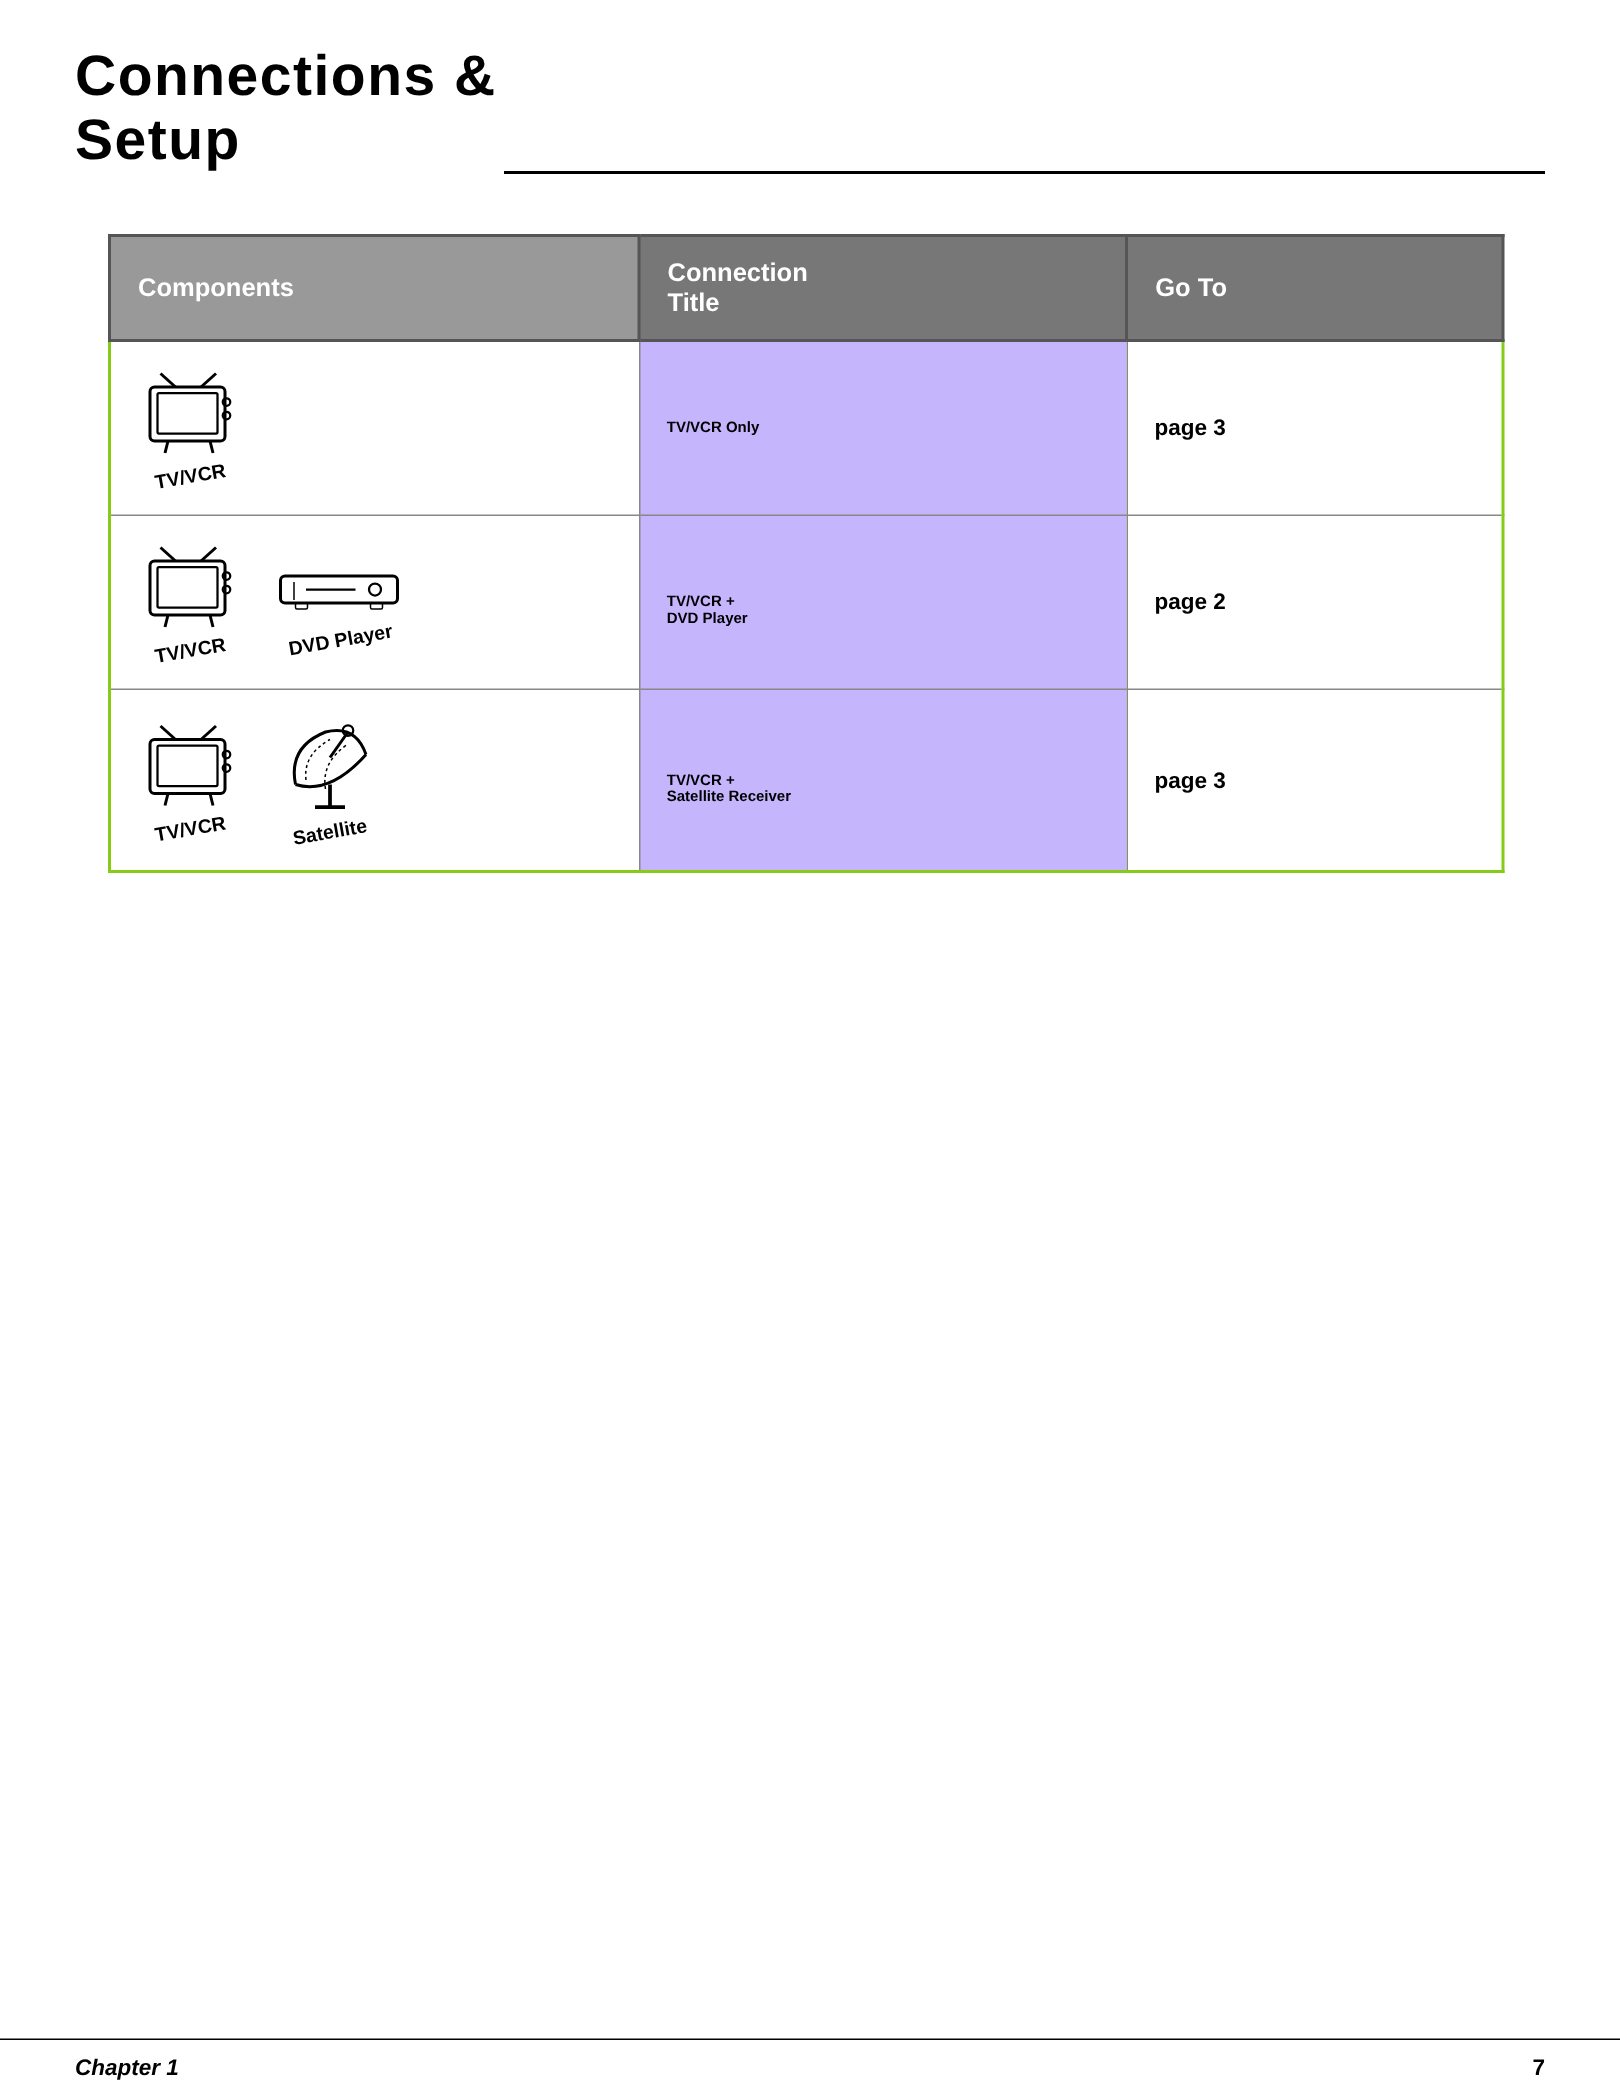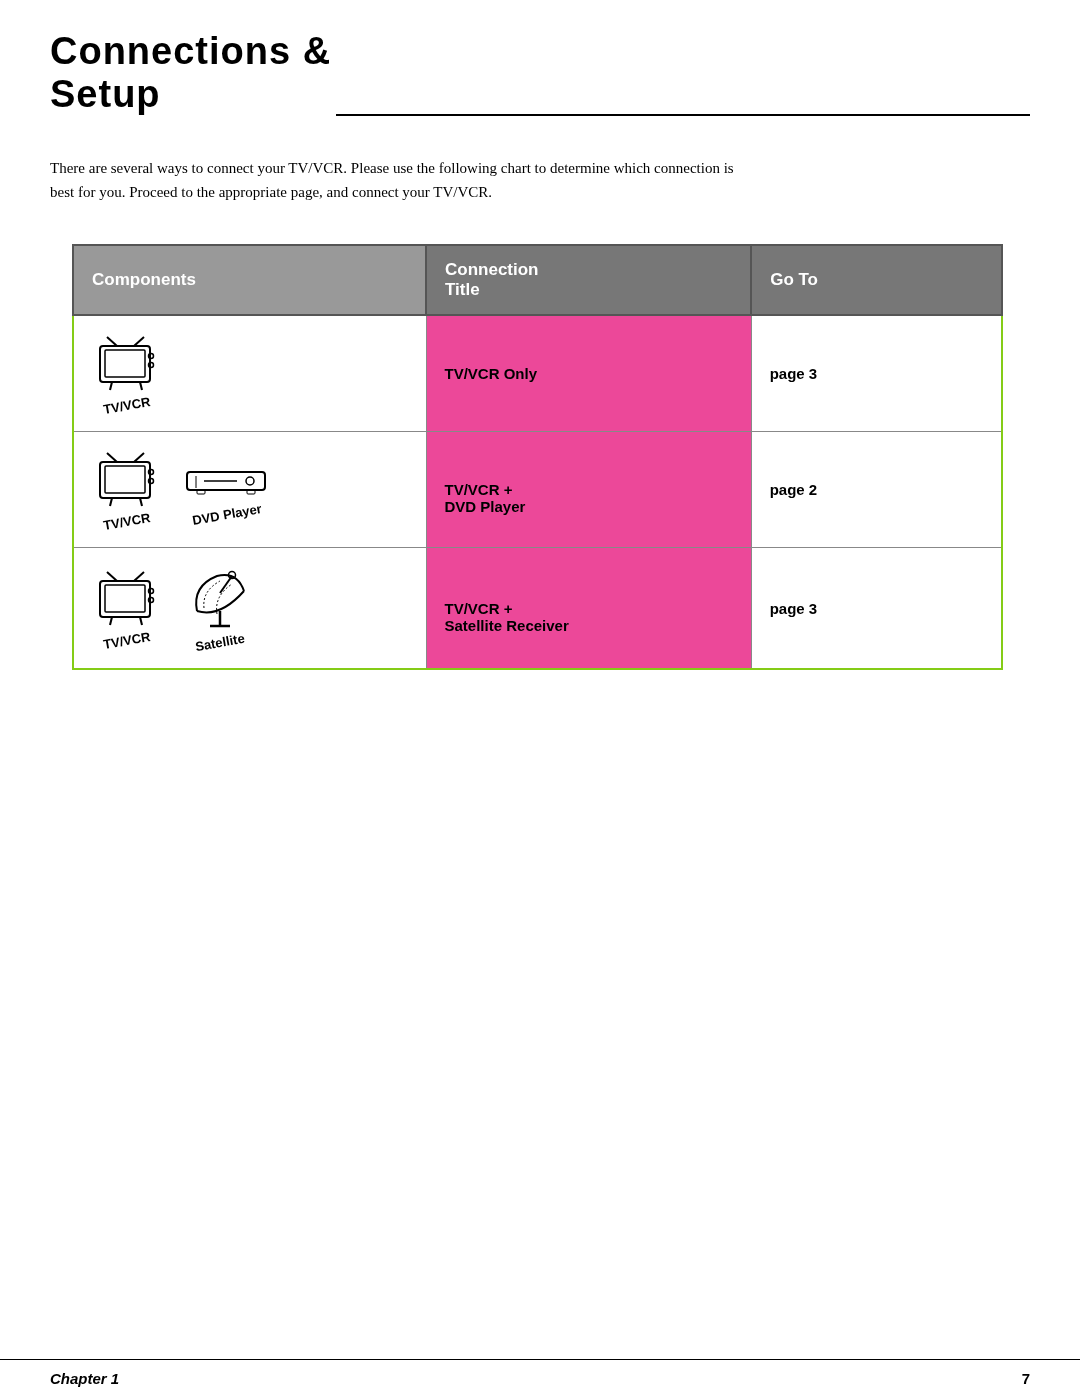--- a/index.html
+++ b/index.html
@@ -95,23 +95,23 @@
       border: 1.5px solid #888;
       padding: 18px 18px;
       vertical-align: middle;
     }
 
     .connection-table tbody tr td.col-components {
       background: #fff;
     }
 
     .connection-table tbody tr td.col-connection {
-      background: #ec4899;
-      font-family: Arial, Helvetica, sans-serif;
-      font-size: 15px;
+      background: #c4b5fd;
+      font-family: Arial, Helvetica, sans-serif;
+      font-size: 10px;
       font-weight: 700;
     }
 
     .connection-table tbody tr td.col-goto {
       background: #fff;
       font-family: Arial, Helvetica, sans-serif;
       font-size: 15px;
       font-weight: 700;
     }
 
@@ -186,21 +186,20 @@
 </head>
 <body>
 
 <div class="page-header">
   <span class="header-title">Connections &amp; Setup</span>
   <hr class="header-rule">
 </div>
 
 <div class="main-content">
 
-  <div class="intro-text">There are several ways to connect your TV/VCR. Please use the following chart to determine which connection is best for you. Proceed to the appropriate page, and connect your TV/VCR.</div>
 
   <table class="connection-table">
     <thead>
       <tr>
         <th class="col-components">
           <span>Components</span>
         </th>
         <th class="col-connection">
           Connection<br>Title
         </th>

